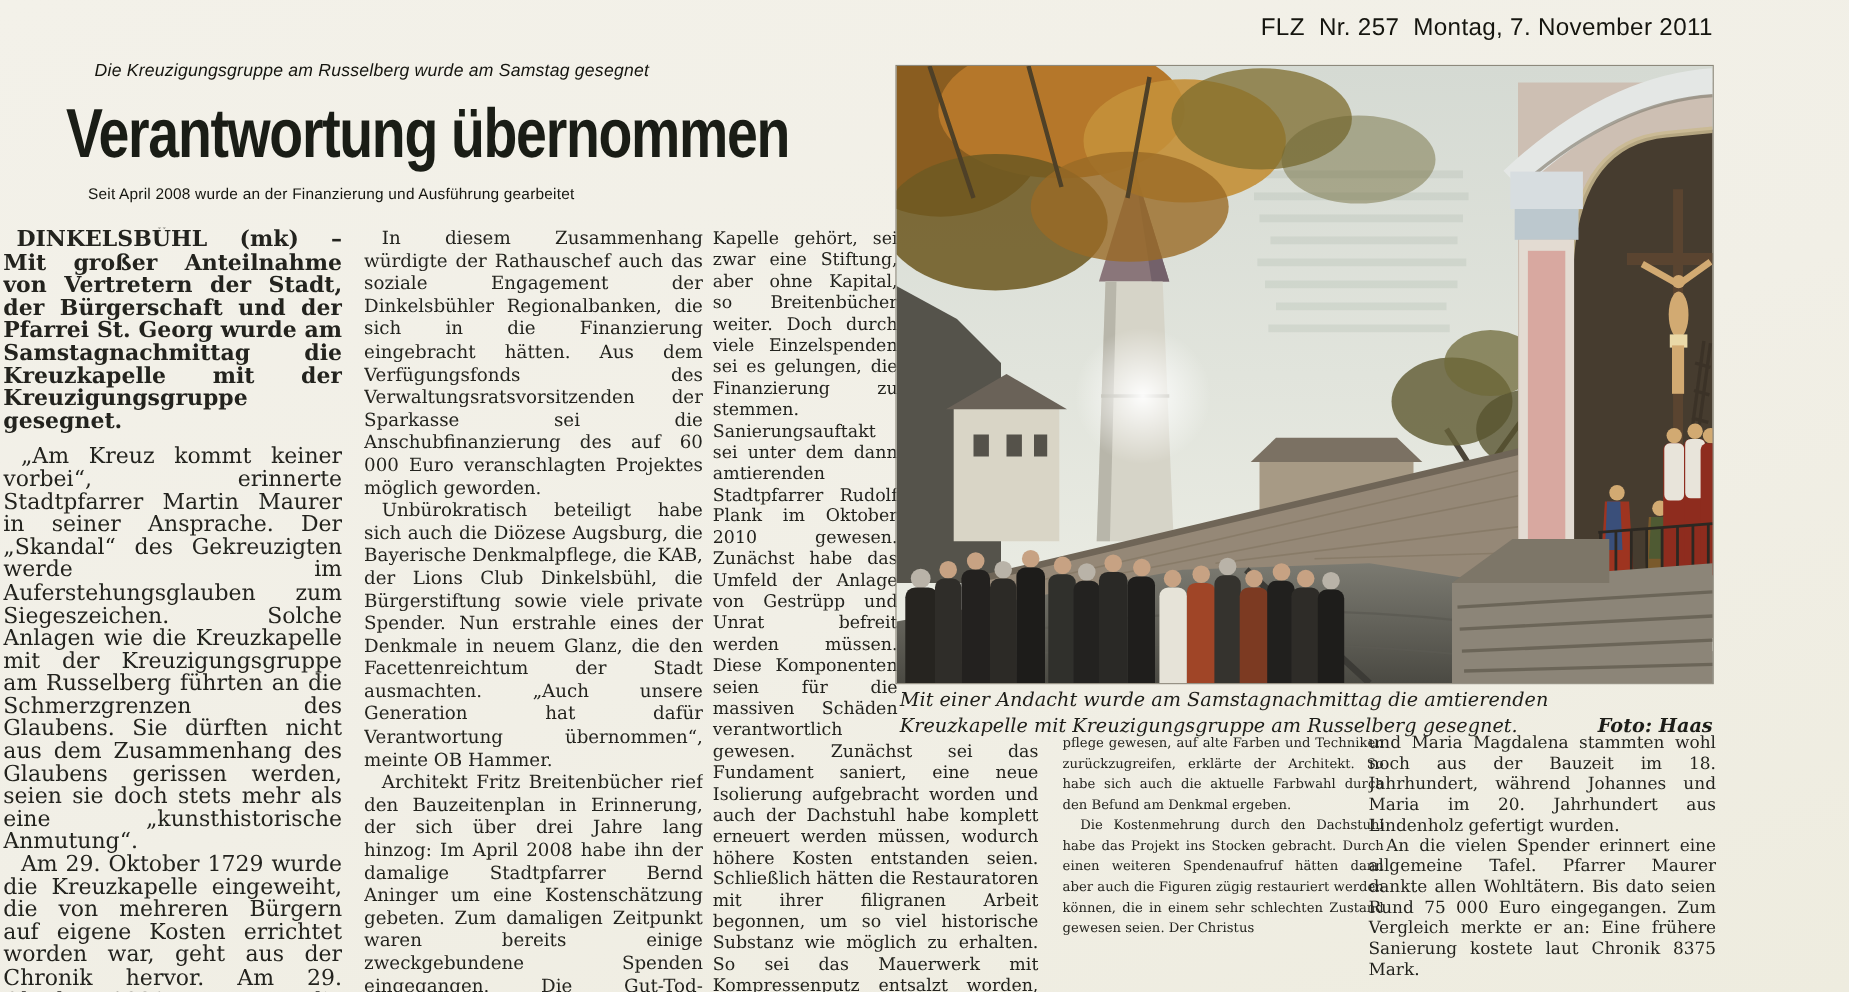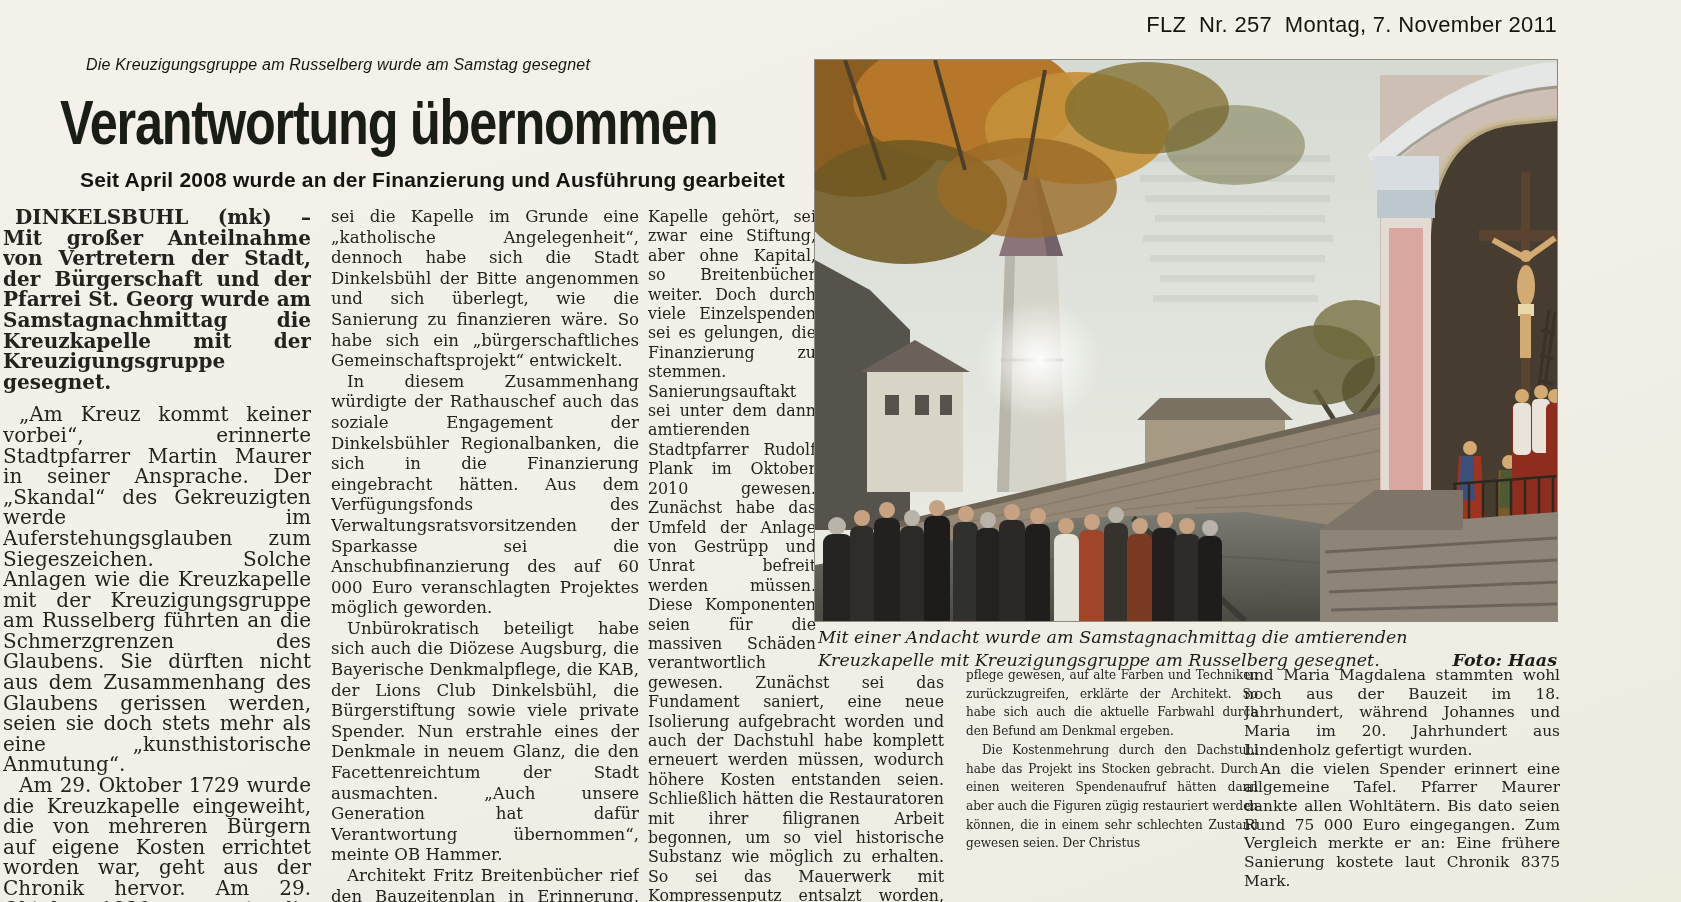--- a/index.html
+++ b/index.html
@@ -15,21 +15,21 @@
   .kicker{
     position:absolute;left:86px;top:56px;font-style:italic;font-size:16px;
     color:#15150f;letter-spacing:.2px;
   }
   .headline{
     position:absolute;left:60px;top:86px;margin:0;
     font-size:63px;font-weight:bold;letter-spacing:-1.5px;color:#1a1d16;
     transform:scaleX(.8);transform-origin:left top;white-space:nowrap;
   }
   .subhead{
-    position:absolute;left:80px;top:168px;font-weight:bold;font-size:21px;
+    position:absolute;left:80px;top:168px;font-weight:normal;font-size:14px;
     color:#15150f;letter-spacing:.2px;
   }
   .col{
     position:absolute;top:207px;height:695px;overflow:hidden;
     font-family:"DejaVu Serif","Liberation Serif",serif;
     text-align:justify;color:#23231e;
     -webkit-hyphens:auto;hyphens:auto;
   }
   .col p{margin:0;}
   .col p.indent{text-indent:16px;}
@@ -63,21 +63,20 @@
   <h1 class="headline">Verantwortung übernommen</h1>
   <div class="subhead">Seit April 2008 wurde an der Finanzierung und Ausführung gearbeitet</div>
 
   <div class="col col1">
     <p class="lead">DINKELSBÜHL (mk) – Mit großer Anteilnahme von Vertretern der Stadt, der Bürgerschaft und der Pfarrei St. Georg wurde am Samstagnachmittag die Kreuzkapelle mit der Kreuzigungsgruppe gesegnet.</p>
     <p class="indent">„Am Kreuz kommt keiner vorbei“, erinnerte Stadtpfarrer Martin Maurer in seiner Ansprache. Der „Skandal“ des Gekreuzigten werde im Auferstehungsglauben zum Siegeszeichen. Solche Anlagen wie die Kreuzkapelle mit der Kreuzigungsgruppe am Russelberg führten an die Schmerzgrenzen des Glaubens. Sie dürften nicht aus dem Zusammenhang des Glaubens gerissen werden, seien sie doch stets mehr als eine „kunsthistorische Anmutung“.</p>
     <p class="indent">Am 29. Oktober 1729 wurde die Kreuzkapelle eingeweiht, die von mehreren Bürgern auf eigene Kosten errichtet worden war, geht aus der Chronik hervor. Am 29. Oktober 1830 erneuerte die Kreuzbruderschaft die Anlage, weitere Restaurierungen datieren aus den Jahren 1874, 1933 und Ende der 1960er. Jetzt hätten wieder Bürger Verantwortung übernommen, rief Oberbürgermeister Dr. Christoph Hammer in Erinnerung. Die Bitte, die in die Jahre gekommene Anlage zu sanieren, habe die Oberin des benachbarten Klosters der Armen Schulschwestern bereits seit Beginn ihrer Amtszeit regelmäßig geäußert. Zwar</p>
   </div>
 
   <div class="col col2">
-    <p>sei die Kapelle im Grunde eine „katholische Angelegenheit“, dennoch habe sich die Stadt Dinkelsbühl der Bitte angenommen und sich überlegt, wie die Sanierung zu finanzieren wäre. So habe sich ein „bürgerschaftliches Gemeinschaftsprojekt“ entwickelt.</p>
     <p class="indent">In diesem Zusammenhang würdigte der Rathauschef auch das soziale Engagement der Dinkelsbühler Regionalbanken, die sich in die Finanzierung eingebracht hätten. Aus dem Verfügungsfonds des Verwaltungsratsvorsitzenden der Sparkasse sei die Anschubfinanzierung des auf 60 000 Euro veranschlagten Projektes möglich geworden.</p>
     <p class="indent">Unbürokratisch beteiligt habe sich auch die Diözese Augsburg, die Bayerische Denkmalpflege, die KAB, der Lions Club Dinkelsbühl, die Bürgerstiftung sowie viele private Spender. Nun erstrahle eines der Denkmale in neuem Glanz, die den Facettenreichtum der Stadt ausmachten. „Auch unsere Generation hat dafür Verantwortung übernommen“, meinte OB Hammer.</p>
     <p class="indent">Architekt Fritz Breitenbücher rief den Bauzeitenplan in Erinnerung, der sich über drei Jahre lang hinzog: Im April 2008 habe ihn der damalige Stadtpfarrer Bernd Aninger um eine Kostenschätzung gebeten. Zum damaligen Zeitpunkt waren bereits einige zweckgebundene Spenden eingegangen. Die Gut-Tod-Bruderschaft, der die</p>
   </div>
 
   <div class="col col3">
     <div class="photo-spacer"></div>
     <p>Kapelle gehört, sei zwar eine Stiftung, aber ohne Kapital, so Breitenbücher weiter. Doch durch viele Einzelspenden sei es gelungen, die Finanzierung zu stemmen. Sanierungsauftakt sei unter dem dann amtierenden Stadtpfarrer Rudolf Plank im Oktober 2010 gewesen. Zunächst habe das Umfeld der Anlage von Gestrüpp und Unrat befreit werden müssen. Diese Komponenten seien für die massiven Schäden verantwortlich gewesen. Zunächst sei das Fundament saniert, eine neue Isolierung aufgebracht worden und auch der Dachstuhl habe komplett erneuert werden müssen, wodurch höhere Kosten entstanden seien. Schließlich hätten die Restauratoren mit ihrer filigranen Arbeit begonnen, um so viel historische Substanz wie möglich zu erhalten. So sei das Mauerwerk mit Kompressenputz entsalzt worden, der nach sechs Monaten wieder entfernt wurde. Richtig verputzt wurde mit Sumpfkalk. Es sei ein Anliegen der Denkmal-</p>
   </div>
 

